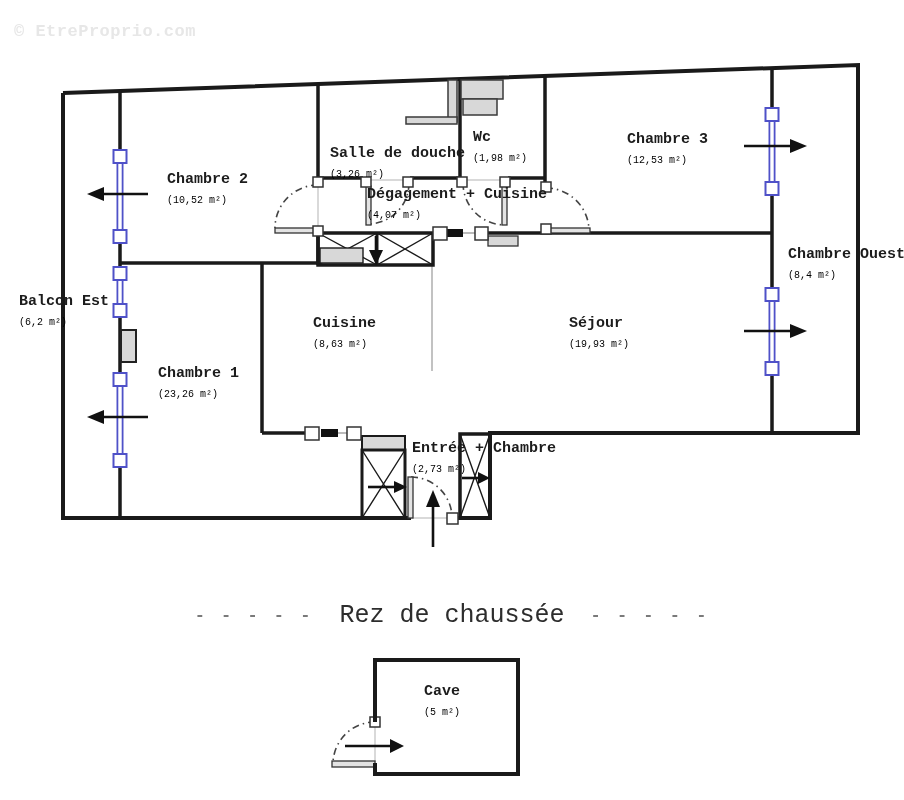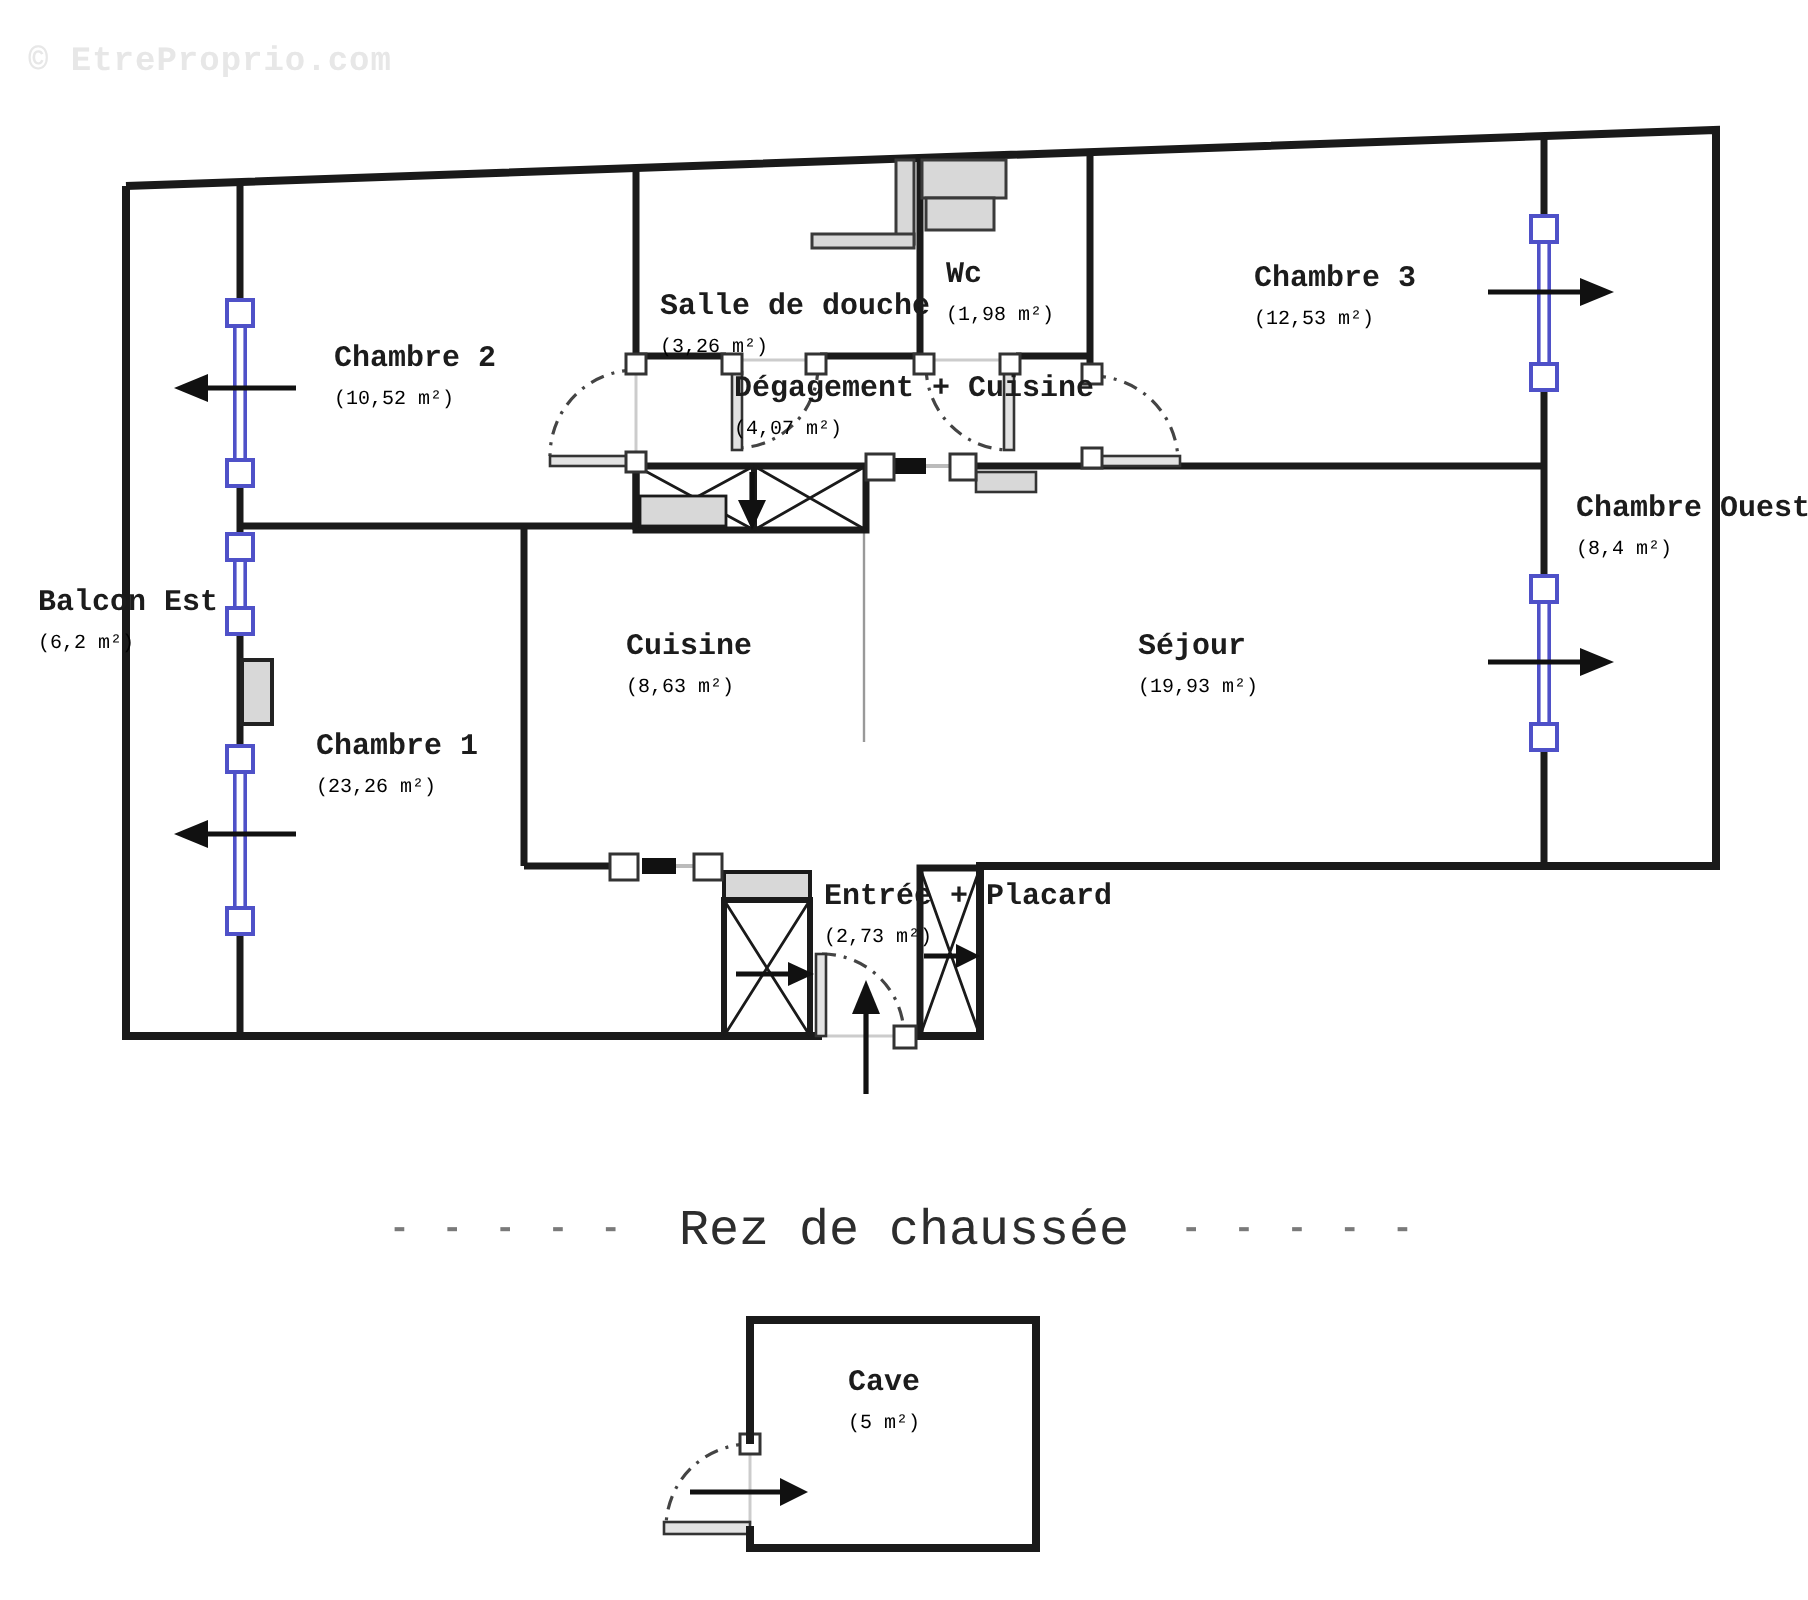--- a/index.html
+++ b/index.html
@@ -258,21 +258,21 @@
   </div>
   <div class="room-label" style="left:313px;top:314px">
     <div class="room-name">Cuisine</div>
       <div class="room-area">(8,63 m²)</div>
   </div>
   <div class="room-label" style="left:569px;top:314px">
     <div class="room-name">Séjour</div>
       <div class="room-area">(19,93 m²)</div>
   </div>
   <div class="room-label" style="left:412px;top:439px">
-    <div class="room-name">Entrée + Placard</div>
+    <div class="room-name">Entrée + Chambre</div>
       <div class="room-area">(2,73 m²)</div>
   </div>
   <div class="room-label" style="left:424px;top:682px">
     <div class="room-name">Cave</div>
       <div class="room-area">(5 m²)</div>
   </div>
 
   <div class="title-row">
     <span class="title-dashes">- - - - -</span>
     <span class="floor-title">Rez de chaussée</span>

